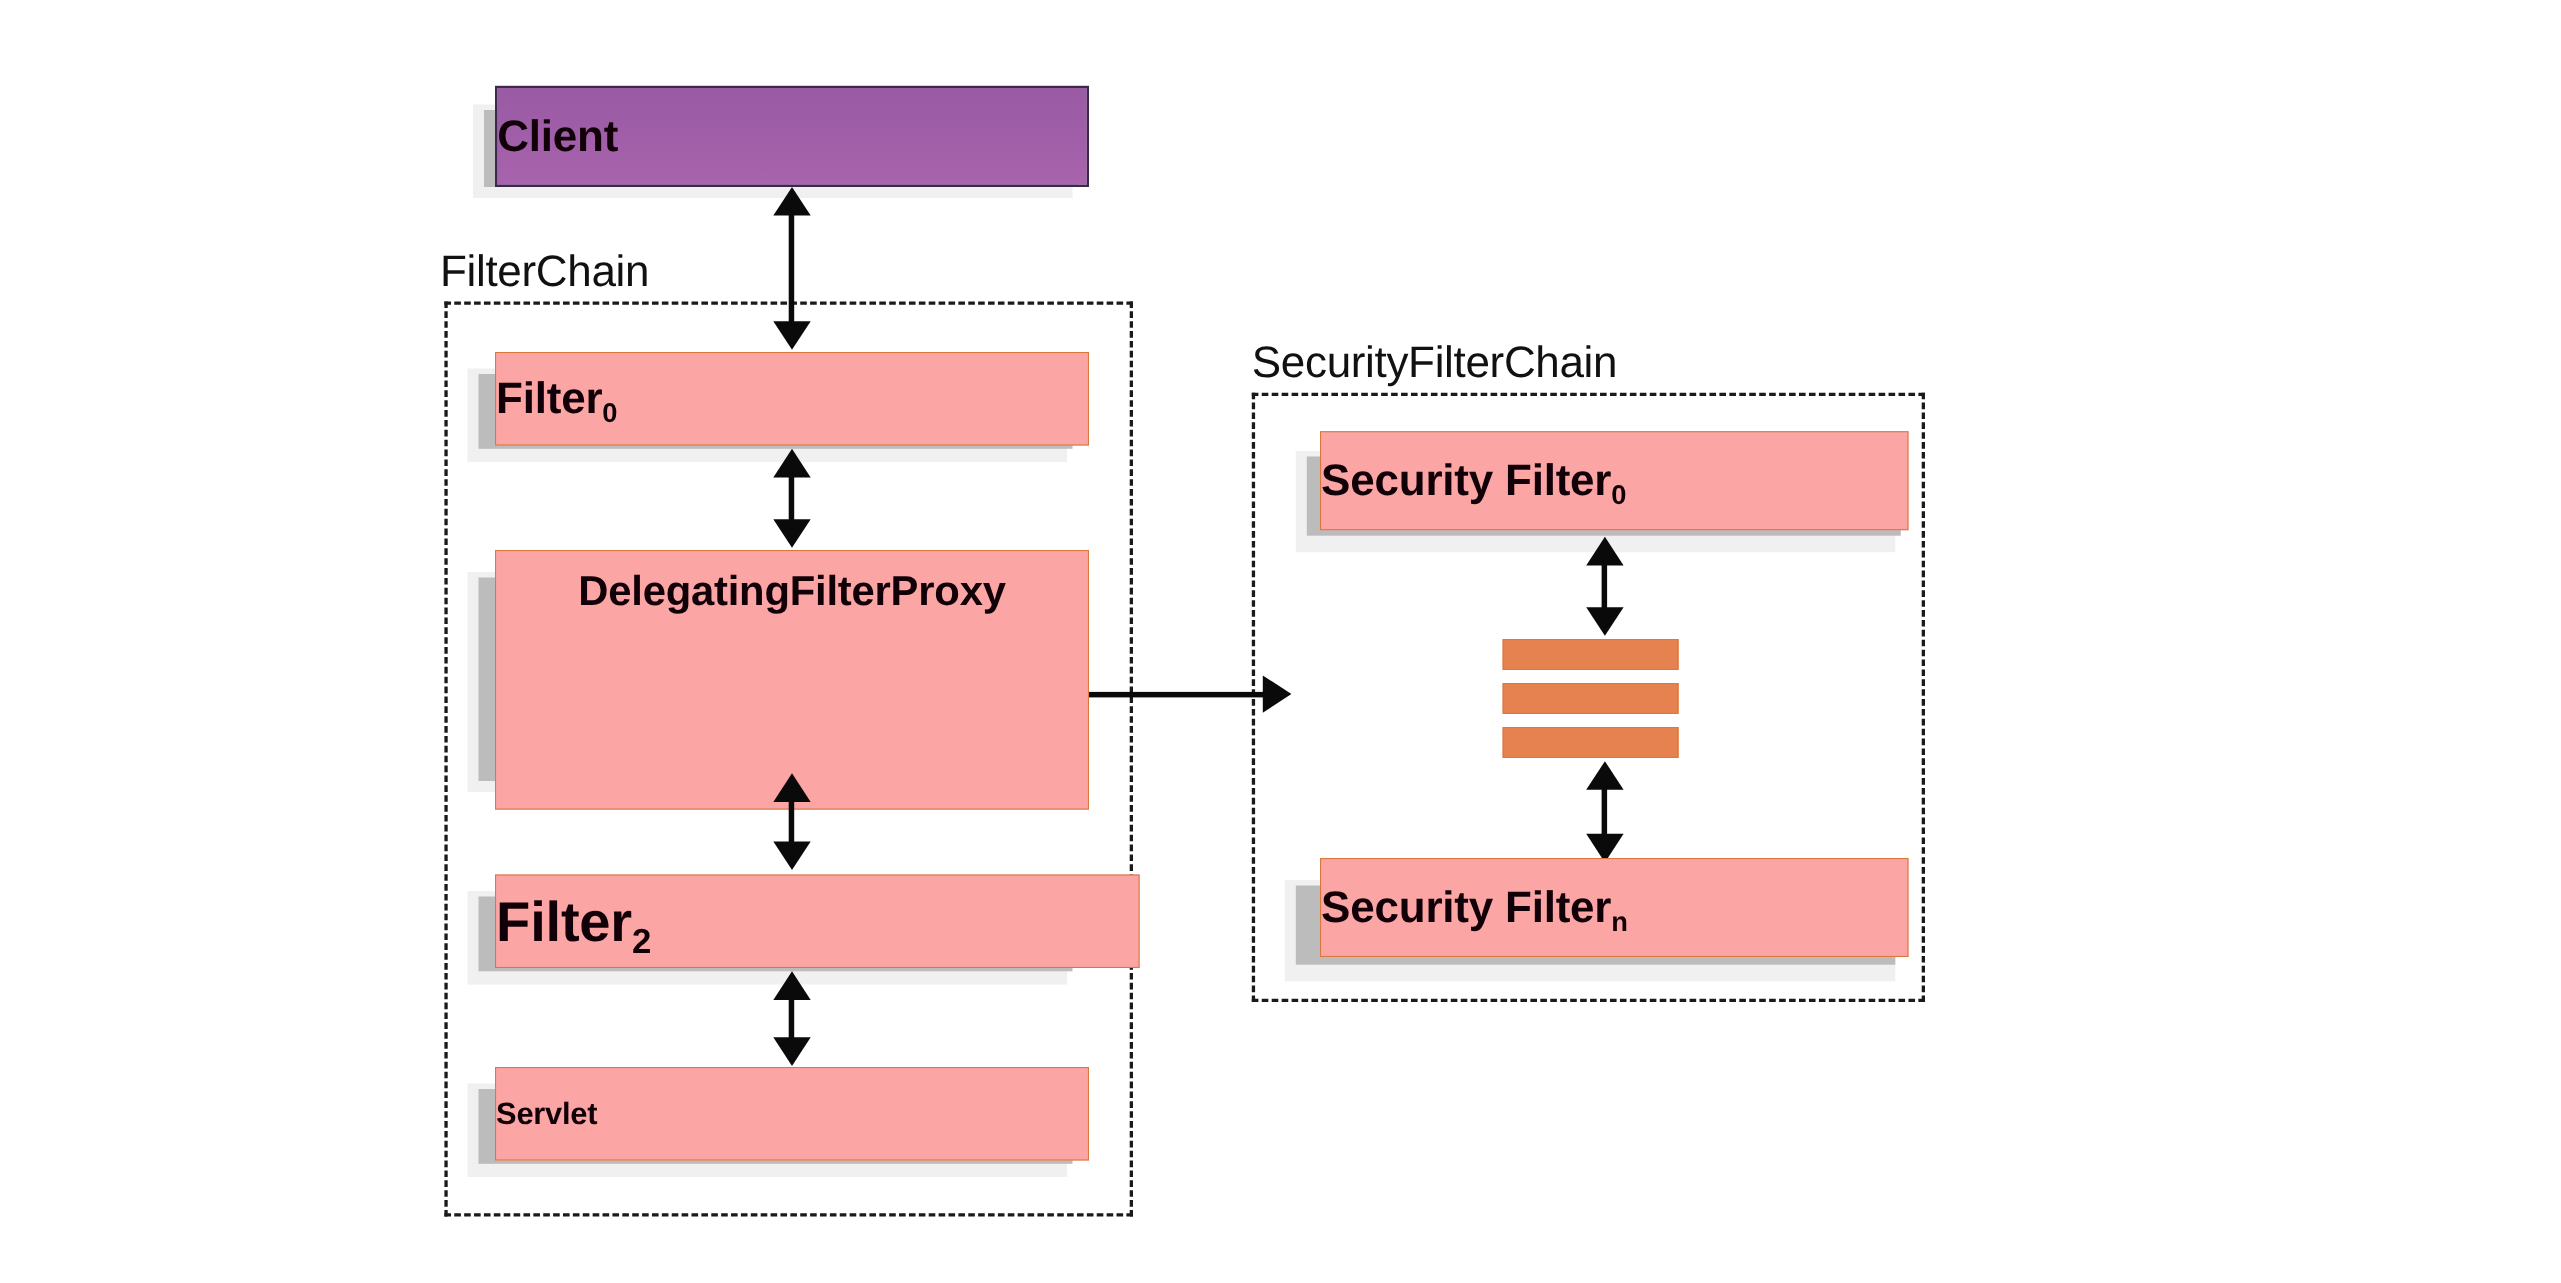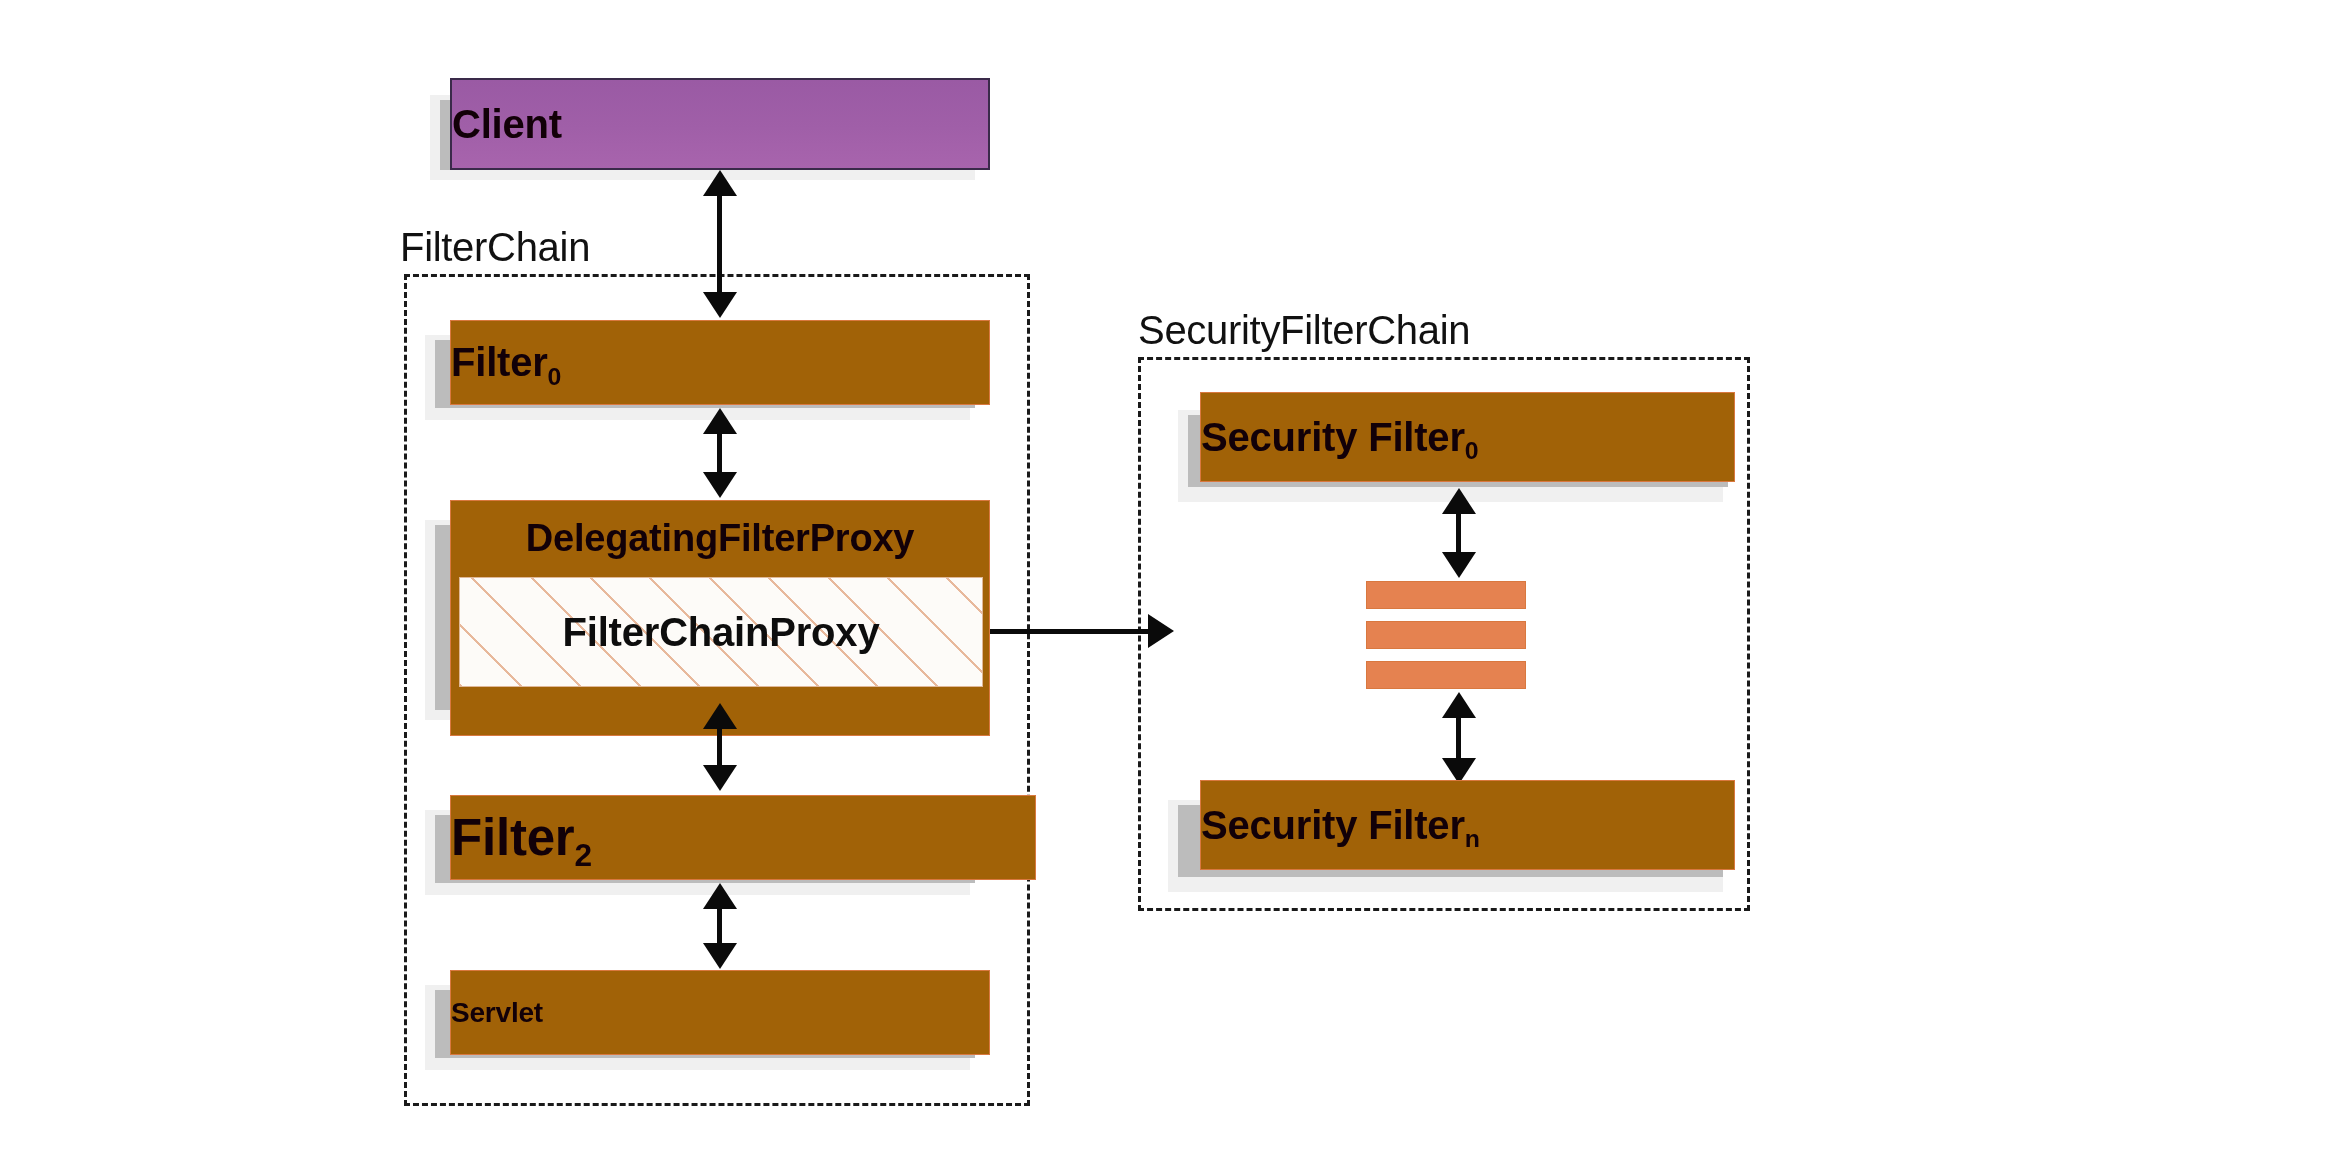--- a/index.html
+++ b/index.html
@@ -63,21 +63,21 @@
     background: #bcbcbc;
     box-sizing: border-box;
   }
   .node-shadow-soft {
     position: absolute;
     background: #f0f0f0;
     box-sizing: border-box;
   }
 
   .orange {
-    background: #a16207;
+    background: #fca5a5;
     border: 1px solid #d9783f;
   }
   .purple {
     background: linear-gradient(180deg, #9a5aa4 0%, #a05fa8 55%, #a864ad 100%);
     border: 2px solid #3a2a4a;
   }
 
   
   .hatched {
     position: absolute;
@@ -167,23 +167,20 @@
   <div class="arrow-head ah-up" style="left:703px; top:408px;"></div>
   <div class="arrow-line-v" style="left:717px; top:428px; height:62px;"></div>
   <div class="arrow-head ah-down" style="left:703px; top:472px;"></div>
 
   <div class="node-shadow-soft" style="left:425px; top:520px; width:545px; height:200px;"></div>
   <div class="node-shadow" style="left:435px; top:525px; width:540px; height:185px;"></div>
   <div class="node orange" style="left:450px; top:500px; width:540px; height:236px; display:block;">
     <div style="position:absolute; left:0; top:8px; width:100%; height:58px; display:flex; align-items:center; justify-content:center; font-size:38px; font-weight:bold;">
       <span class="lbl">DelegatingFilterProxy</span>
     </div>
-    <div class="hatched" style="left:8px; top:76px; width:524px; height:110px; font-size:40px;">
-      <span class="lbl">FilterChainProxy</span>
-    </div>
   </div>
 
   <div class="arrow-line-h" style="left:990px; top:629px; width:162px;"></div>
   <div class="arrow-head ah-right" style="left:1148px; top:614px;"></div>
 
   <div class="arrow-head ah-up" style="left:703px; top:703px;"></div>
   <div class="arrow-line-v" style="left:717px; top:723px; height:60px;"></div>
   <div class="arrow-head ah-down" style="left:703px; top:765px;"></div>
 
   <div class="node-shadow-soft" style="left:425px; top:810px; width:545px; height:85px;"></div>

